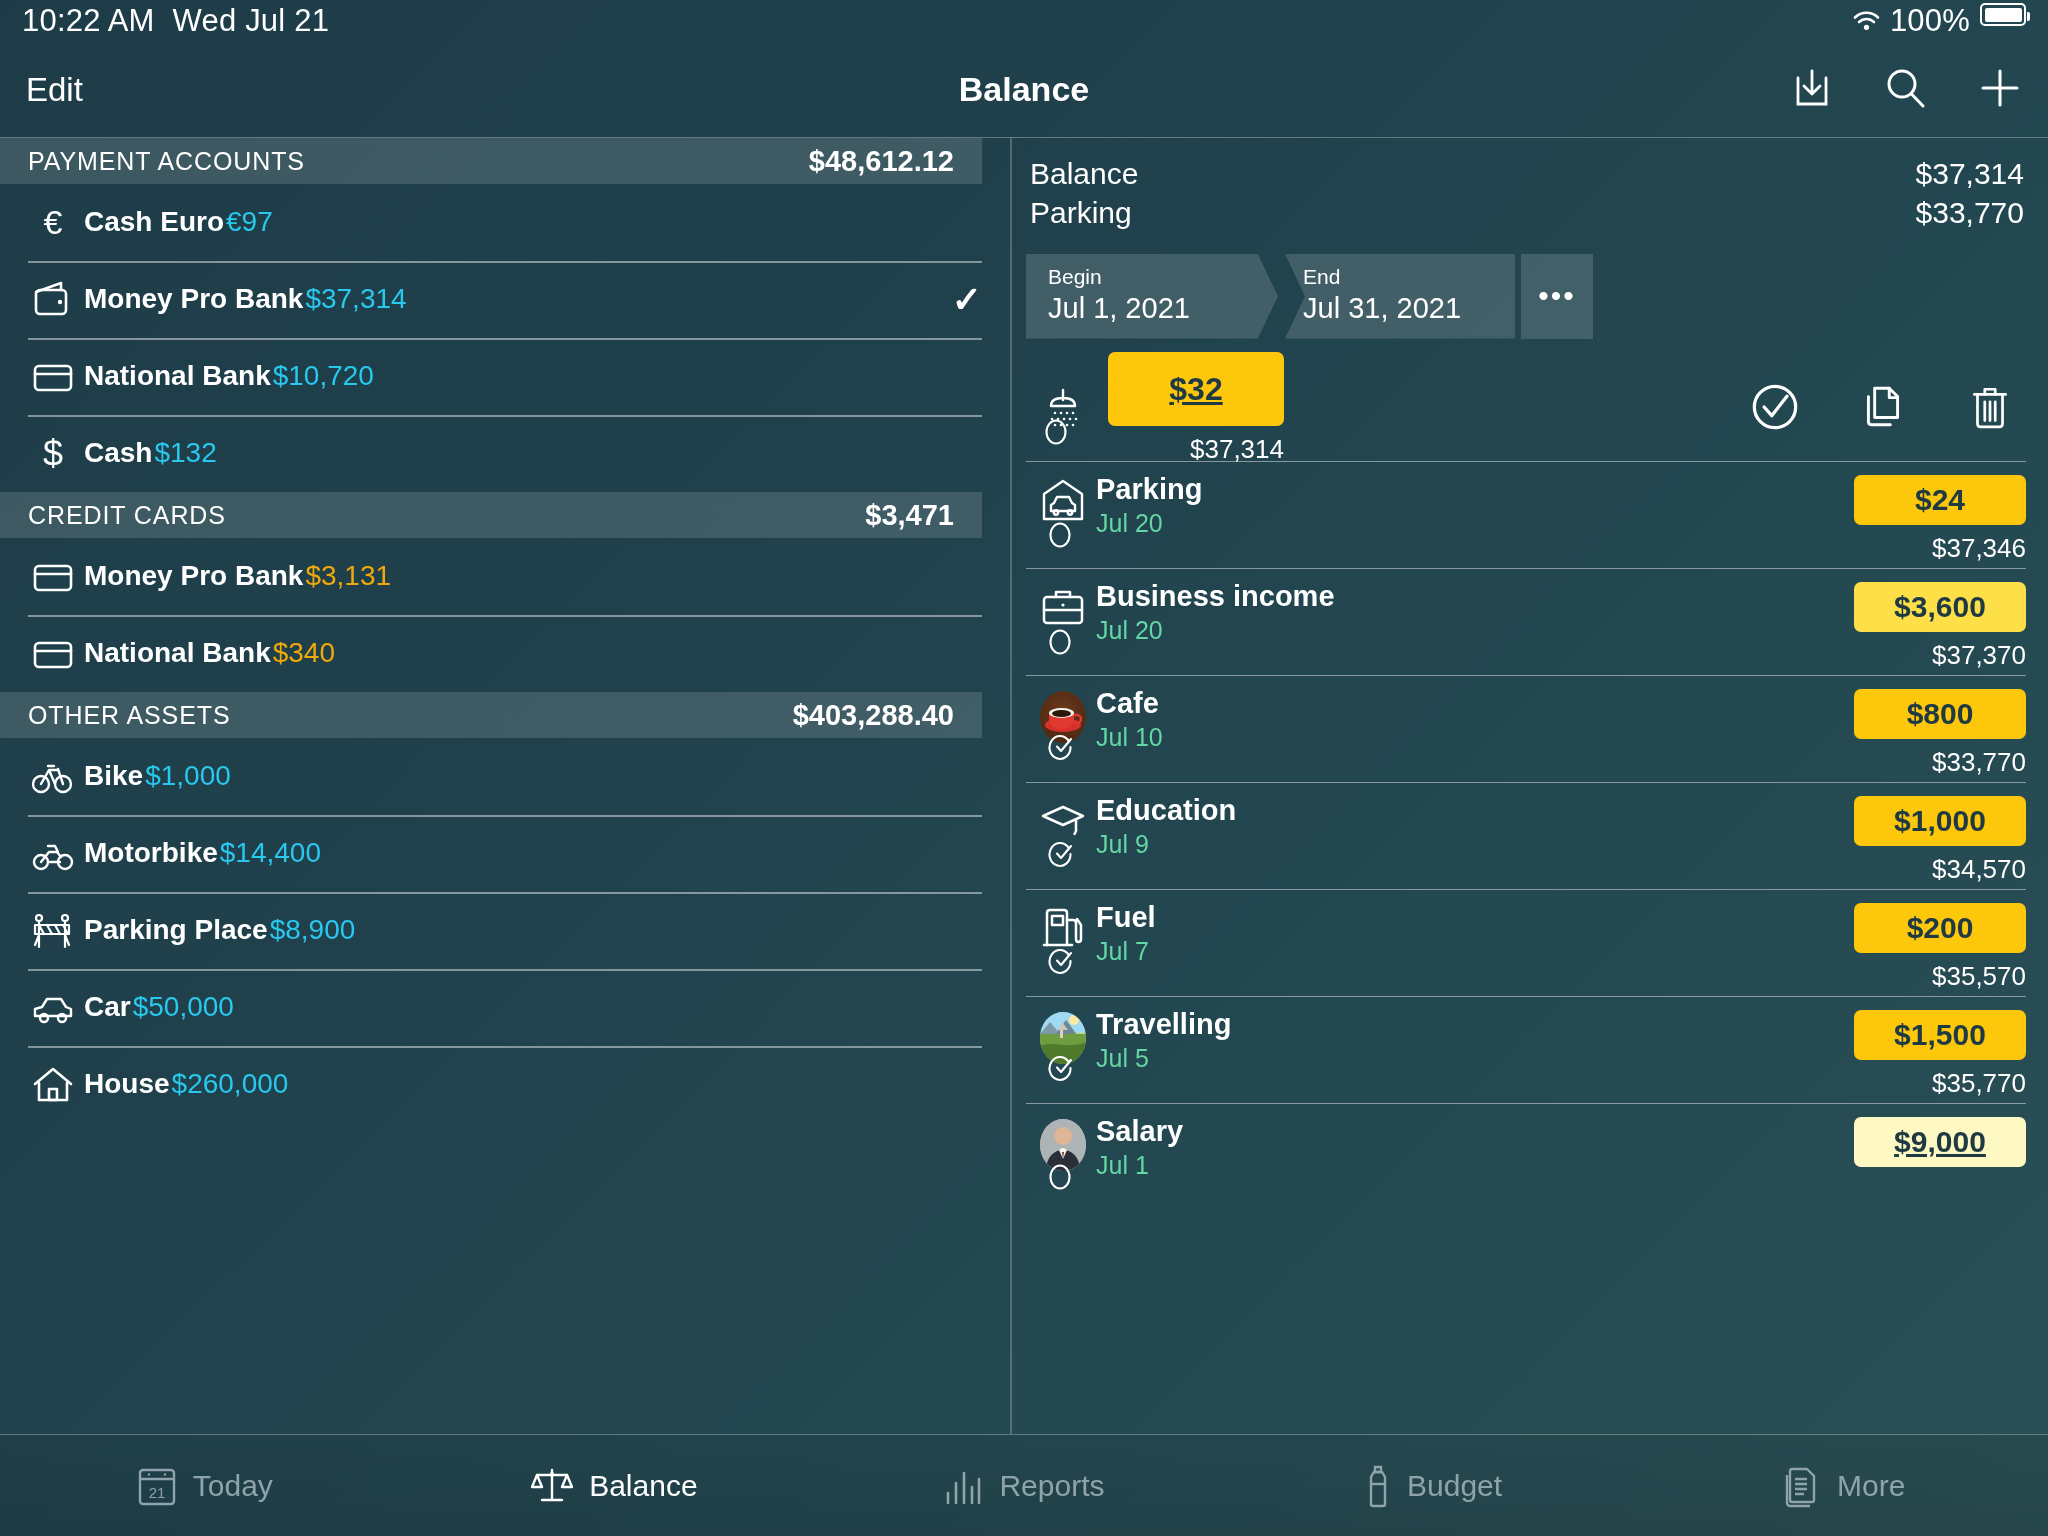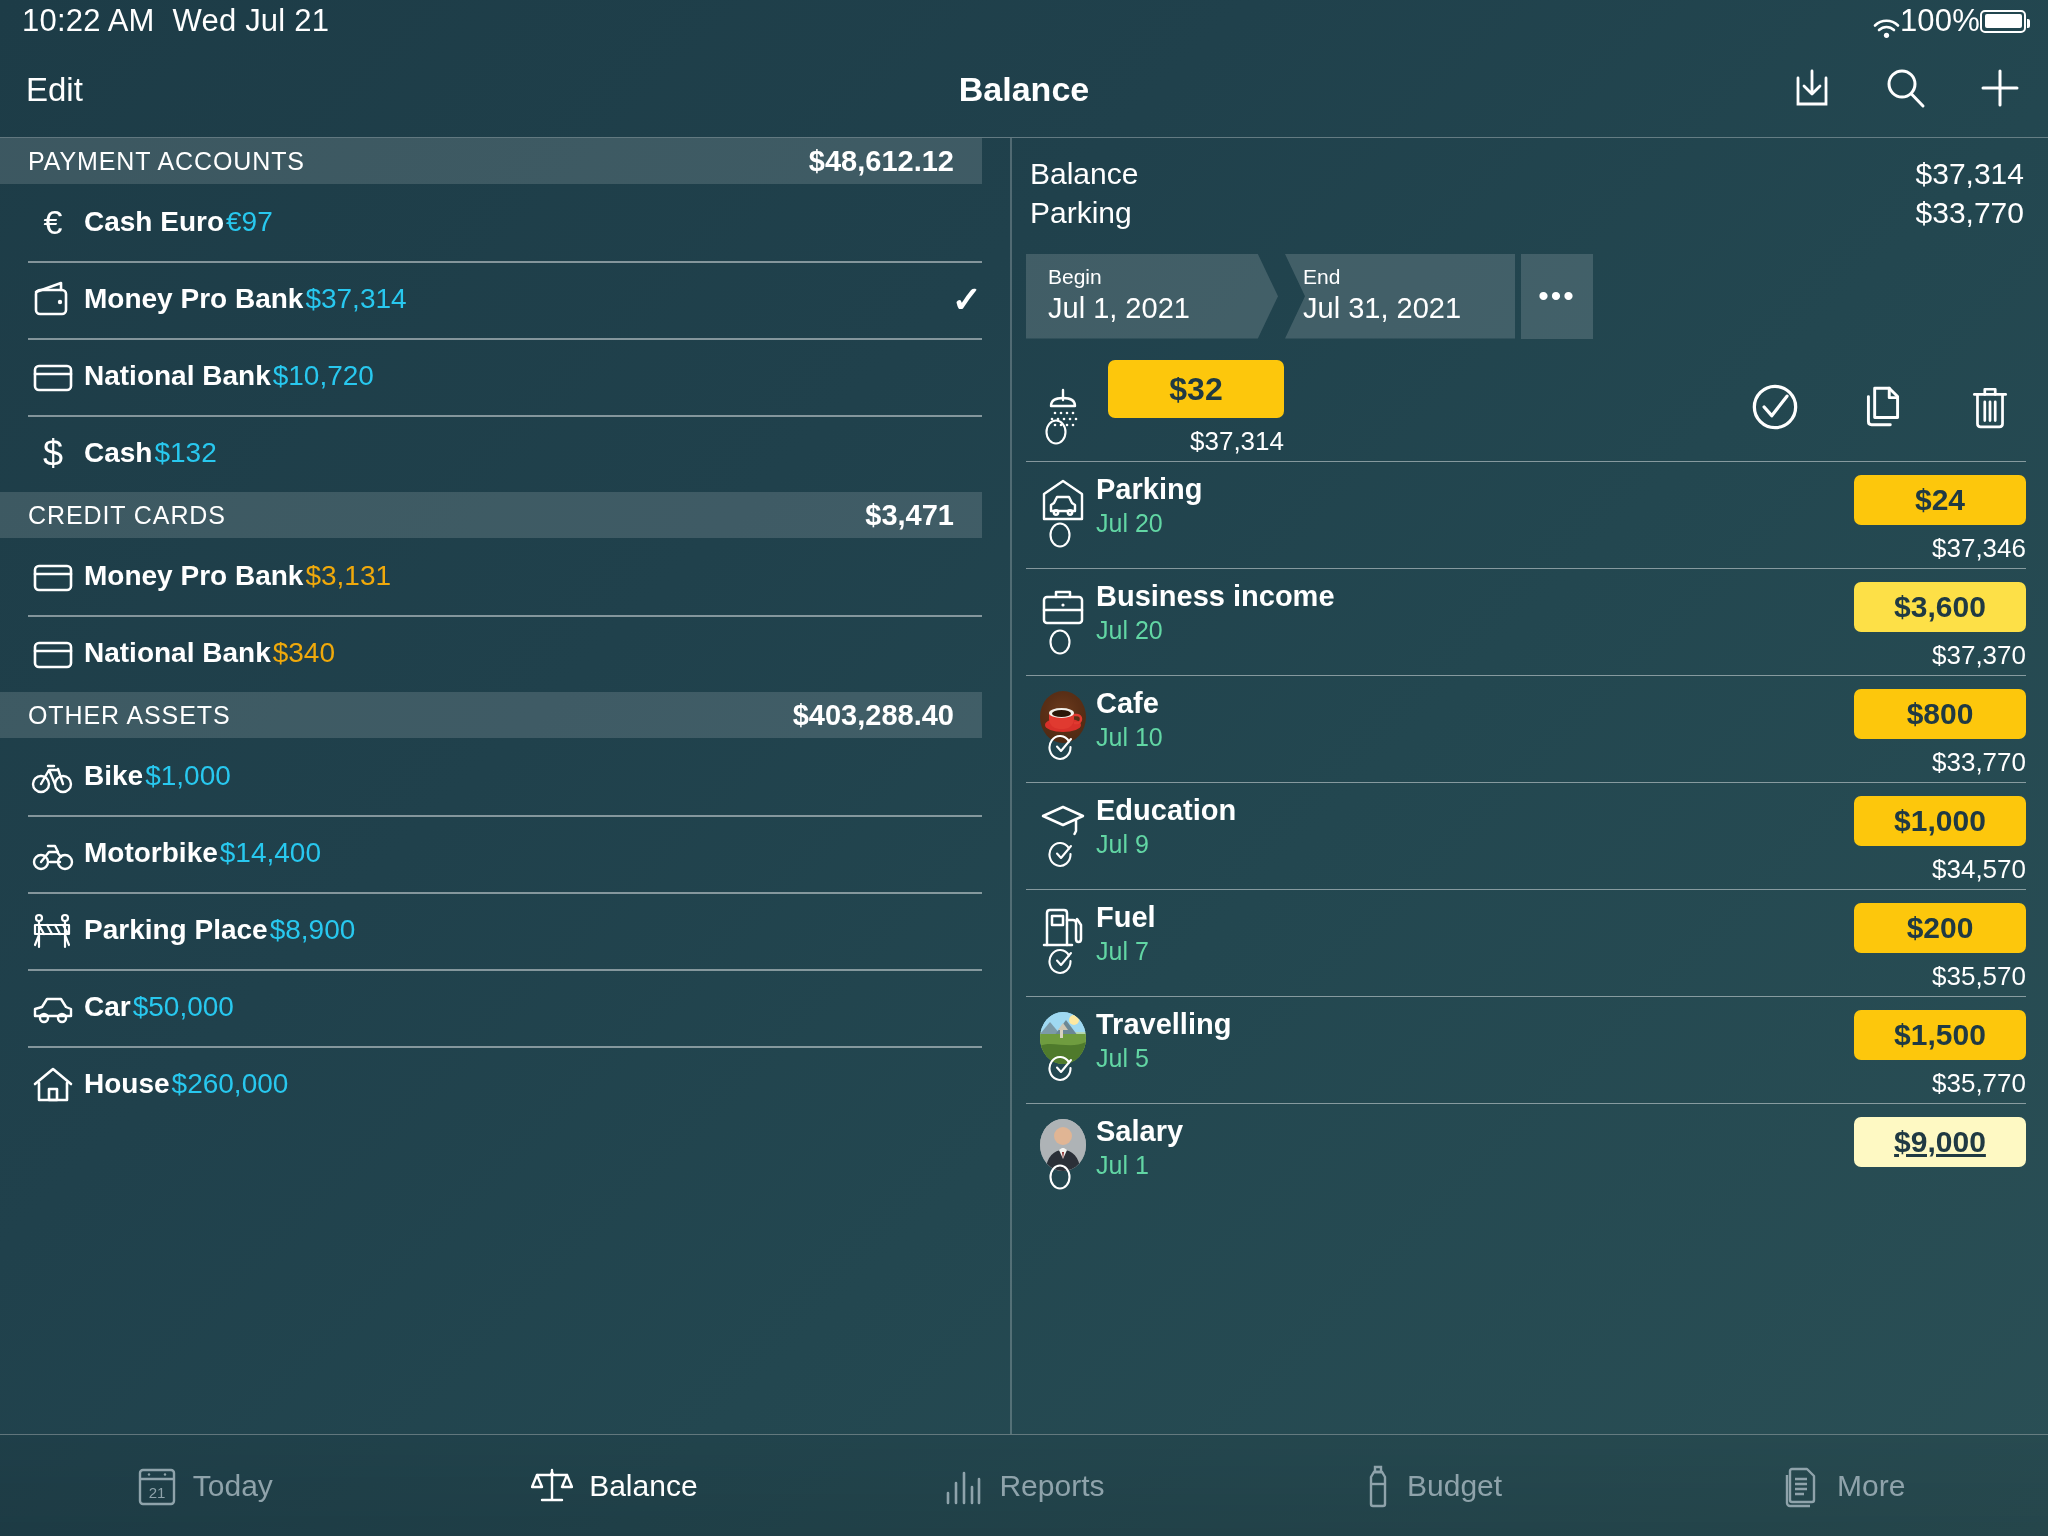--- a/index.html
+++ b/index.html
@@ -10,21 +10,21 @@
     color:#fff; -webkit-font-smoothing:antialiased;
   }
   .app { width:2048px; height:1536px; display:flex; flex-direction:column; position:relative; }
 
   
   .statusbar {
     height:42px; flex:0 0 42px; display:flex; align-items:center;
     padding:0 22px; font-size:31px; letter-spacing:.2px;
   }
   .sb-left { display:flex; align-items:center; gap:18px; }
-  .sb-right { margin-left:auto; display:flex; align-items:center; }
+  .sb-right { margin-left:auto; display:flex; gap:10px; }
   .wifi { width:27px; height:20px; position:relative; display:inline-block; }
   .battery { width:46px; height:23px; border:2.5px solid #fff; border-radius:5px; position:relative; }
   .battery:after{content:"";position:absolute;right:-6px;top:7px;width:3.5px;height:9px;background:#fff;border-radius:0 2px 2px 0;}
   .battery i{position:absolute;inset:2.5px;background:#fff;border-radius:2px;display:block;}
 
   
   .navbar {
     height:96px; flex:0 0 96px; display:flex; align-items:center;
     padding:0 26px; position:relative;
     border-bottom:1.5px solid rgba(255,255,255,.30);
@@ -110,21 +110,21 @@
   .badge.inc { background:#fde047; }
   .badge.inc2 { background:#fef9c3;text-decoration:underline; }
   .tx-bal { font-size:26px; margin-top:8px; }
   .tx-clr { position:absolute; left:36px; bottom:14px; }
 
   
   .tx.swiped { align-items:center; height:104px; padding-top:0; }
   .swipe-wrap { display:flex; align-items:center; width:100%; gap:0; }
   .swipe-ic { width:66px; flex:0 0 66px; display:flex; justify-content:center; }
   .swipe-badge { margin-left:12px; }
-  .swipe-badge .badge { min-width:176px; height:58px; font-size:32px; }
+  .swipe-badge .badge { min-width:176px; height:74px; font-size:32px;text-decoration:underline; }
   .swipe-acts { margin-left:auto; display:flex; align-items:center; gap:58px; padding-right:12px; }
 
   
   .tabbar {
     height:102px; flex:0 0 102px; display:flex; align-items:center;
     border-top:1.5px solid rgba(255,255,255,.30);
     background:linear-gradient(180deg,rgba(0,0,0,.05),rgba(0,0,0,.12));
   }
   .tab { flex:1; display:flex; align-items:center; justify-content:center; gap:16px; }
   .tab span { font-size:30px; color:#8fa3ab; }

